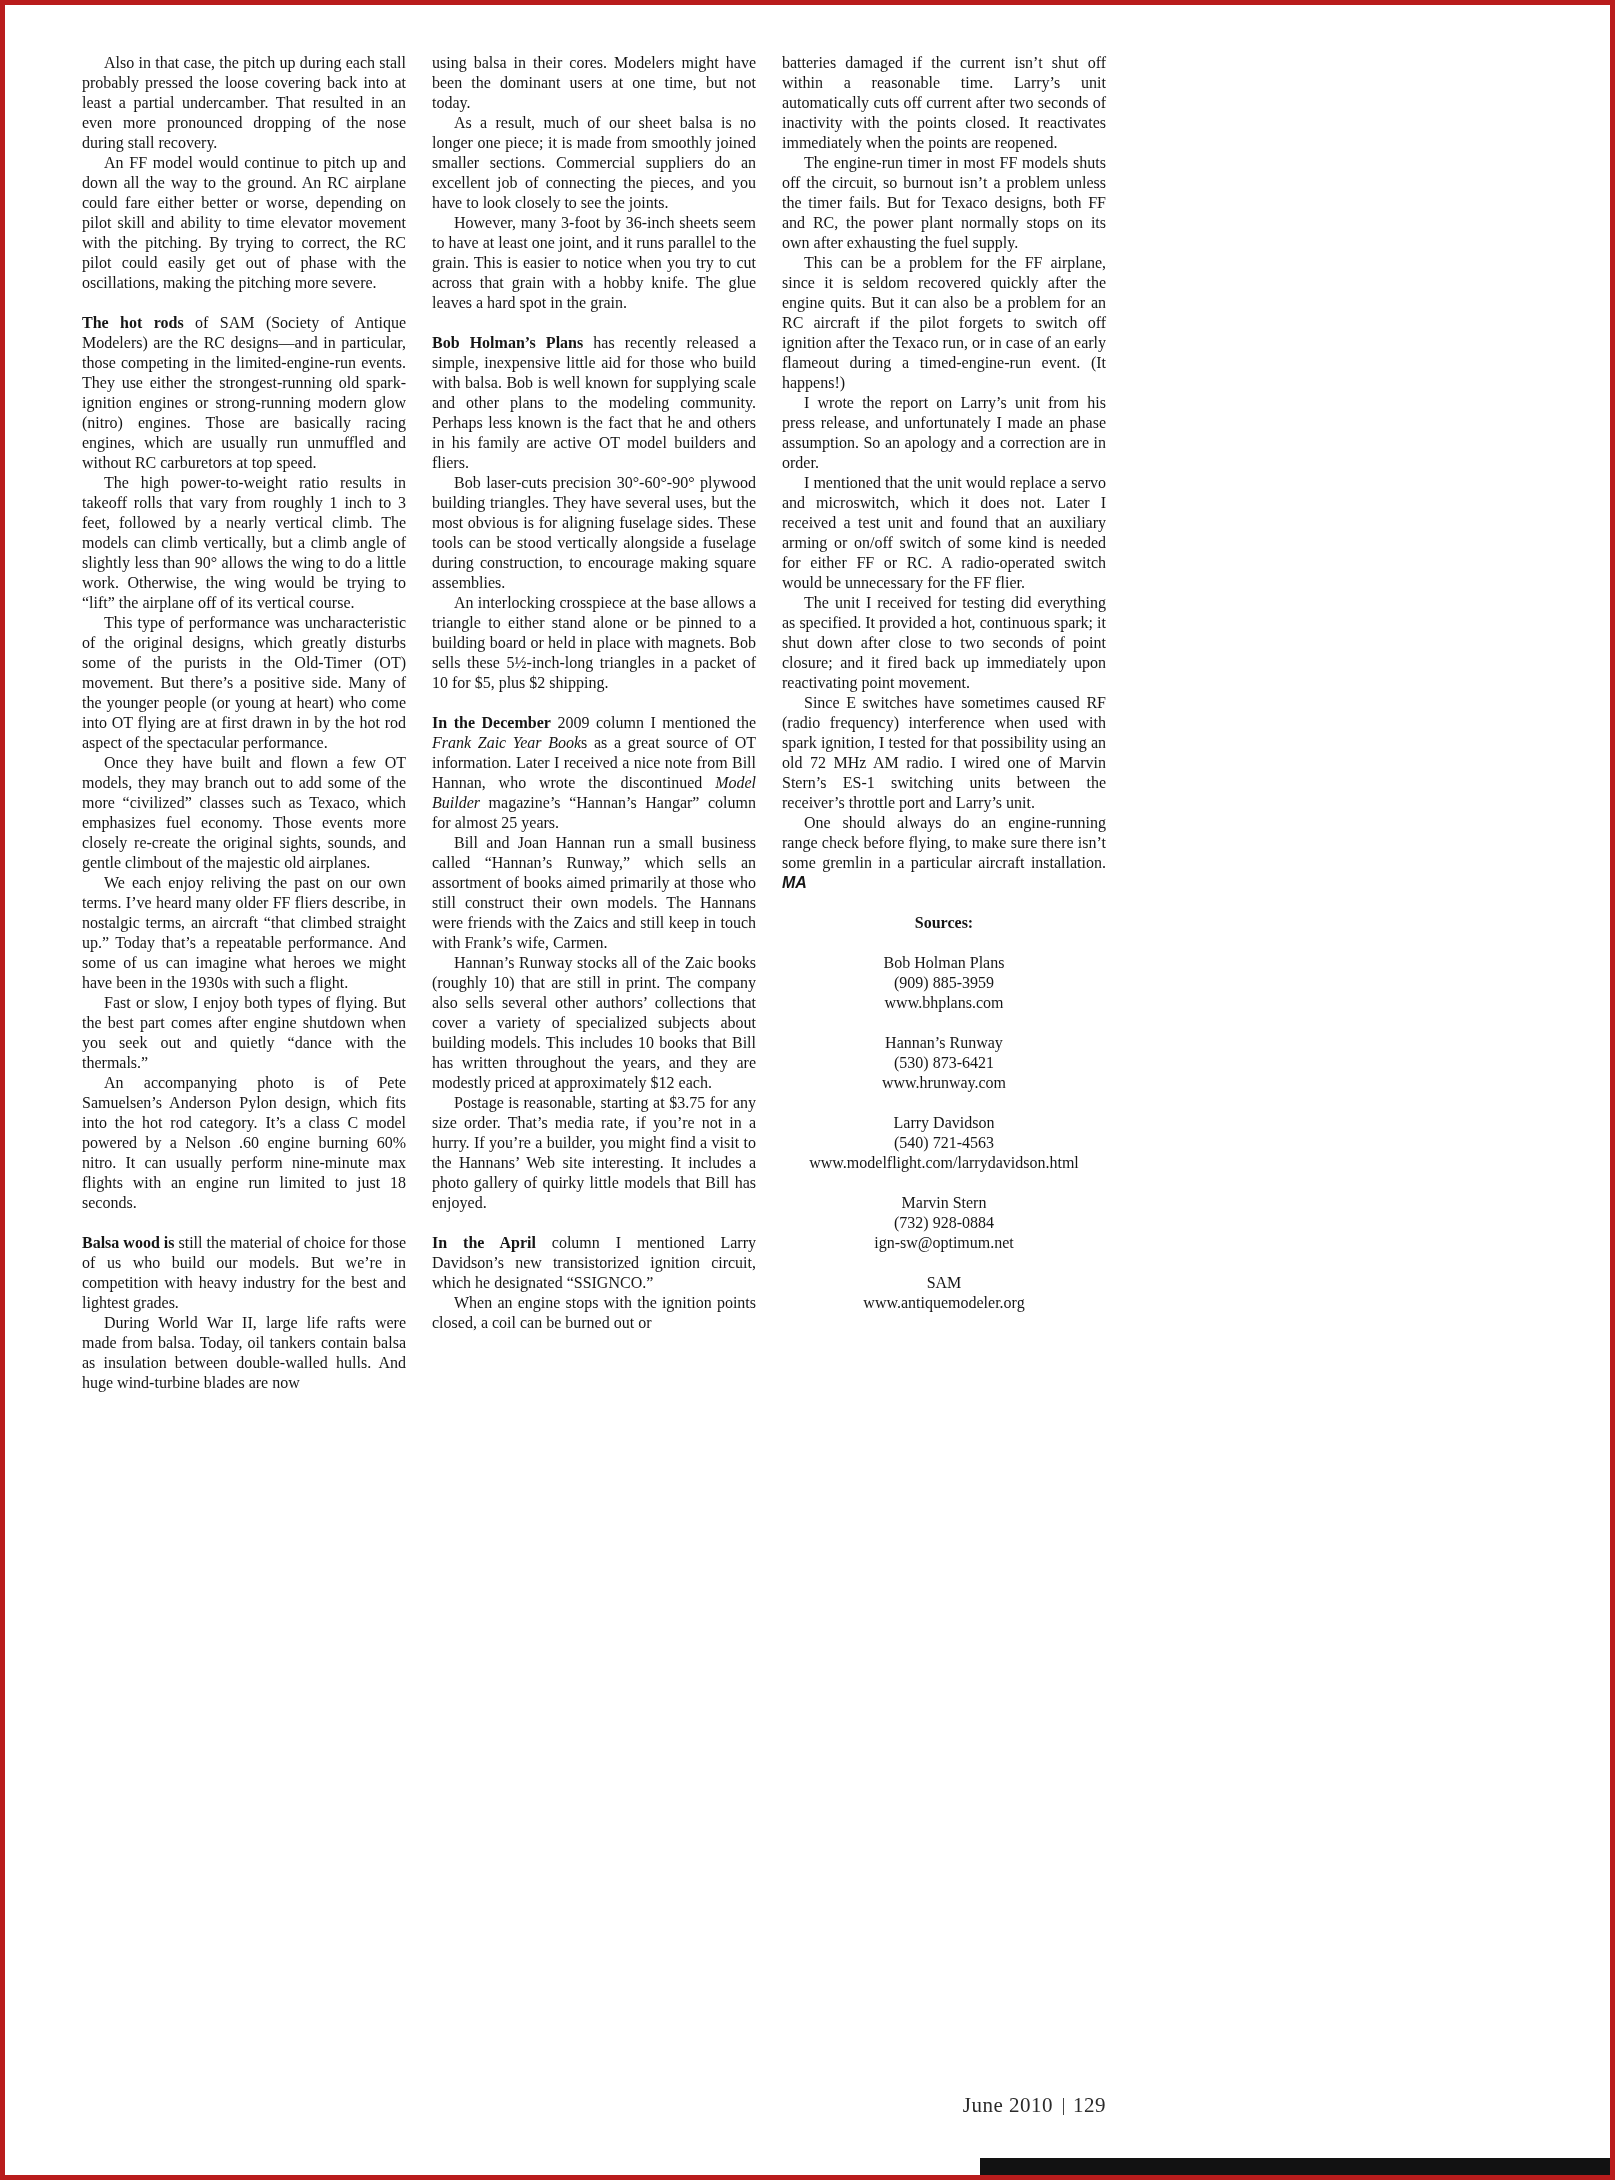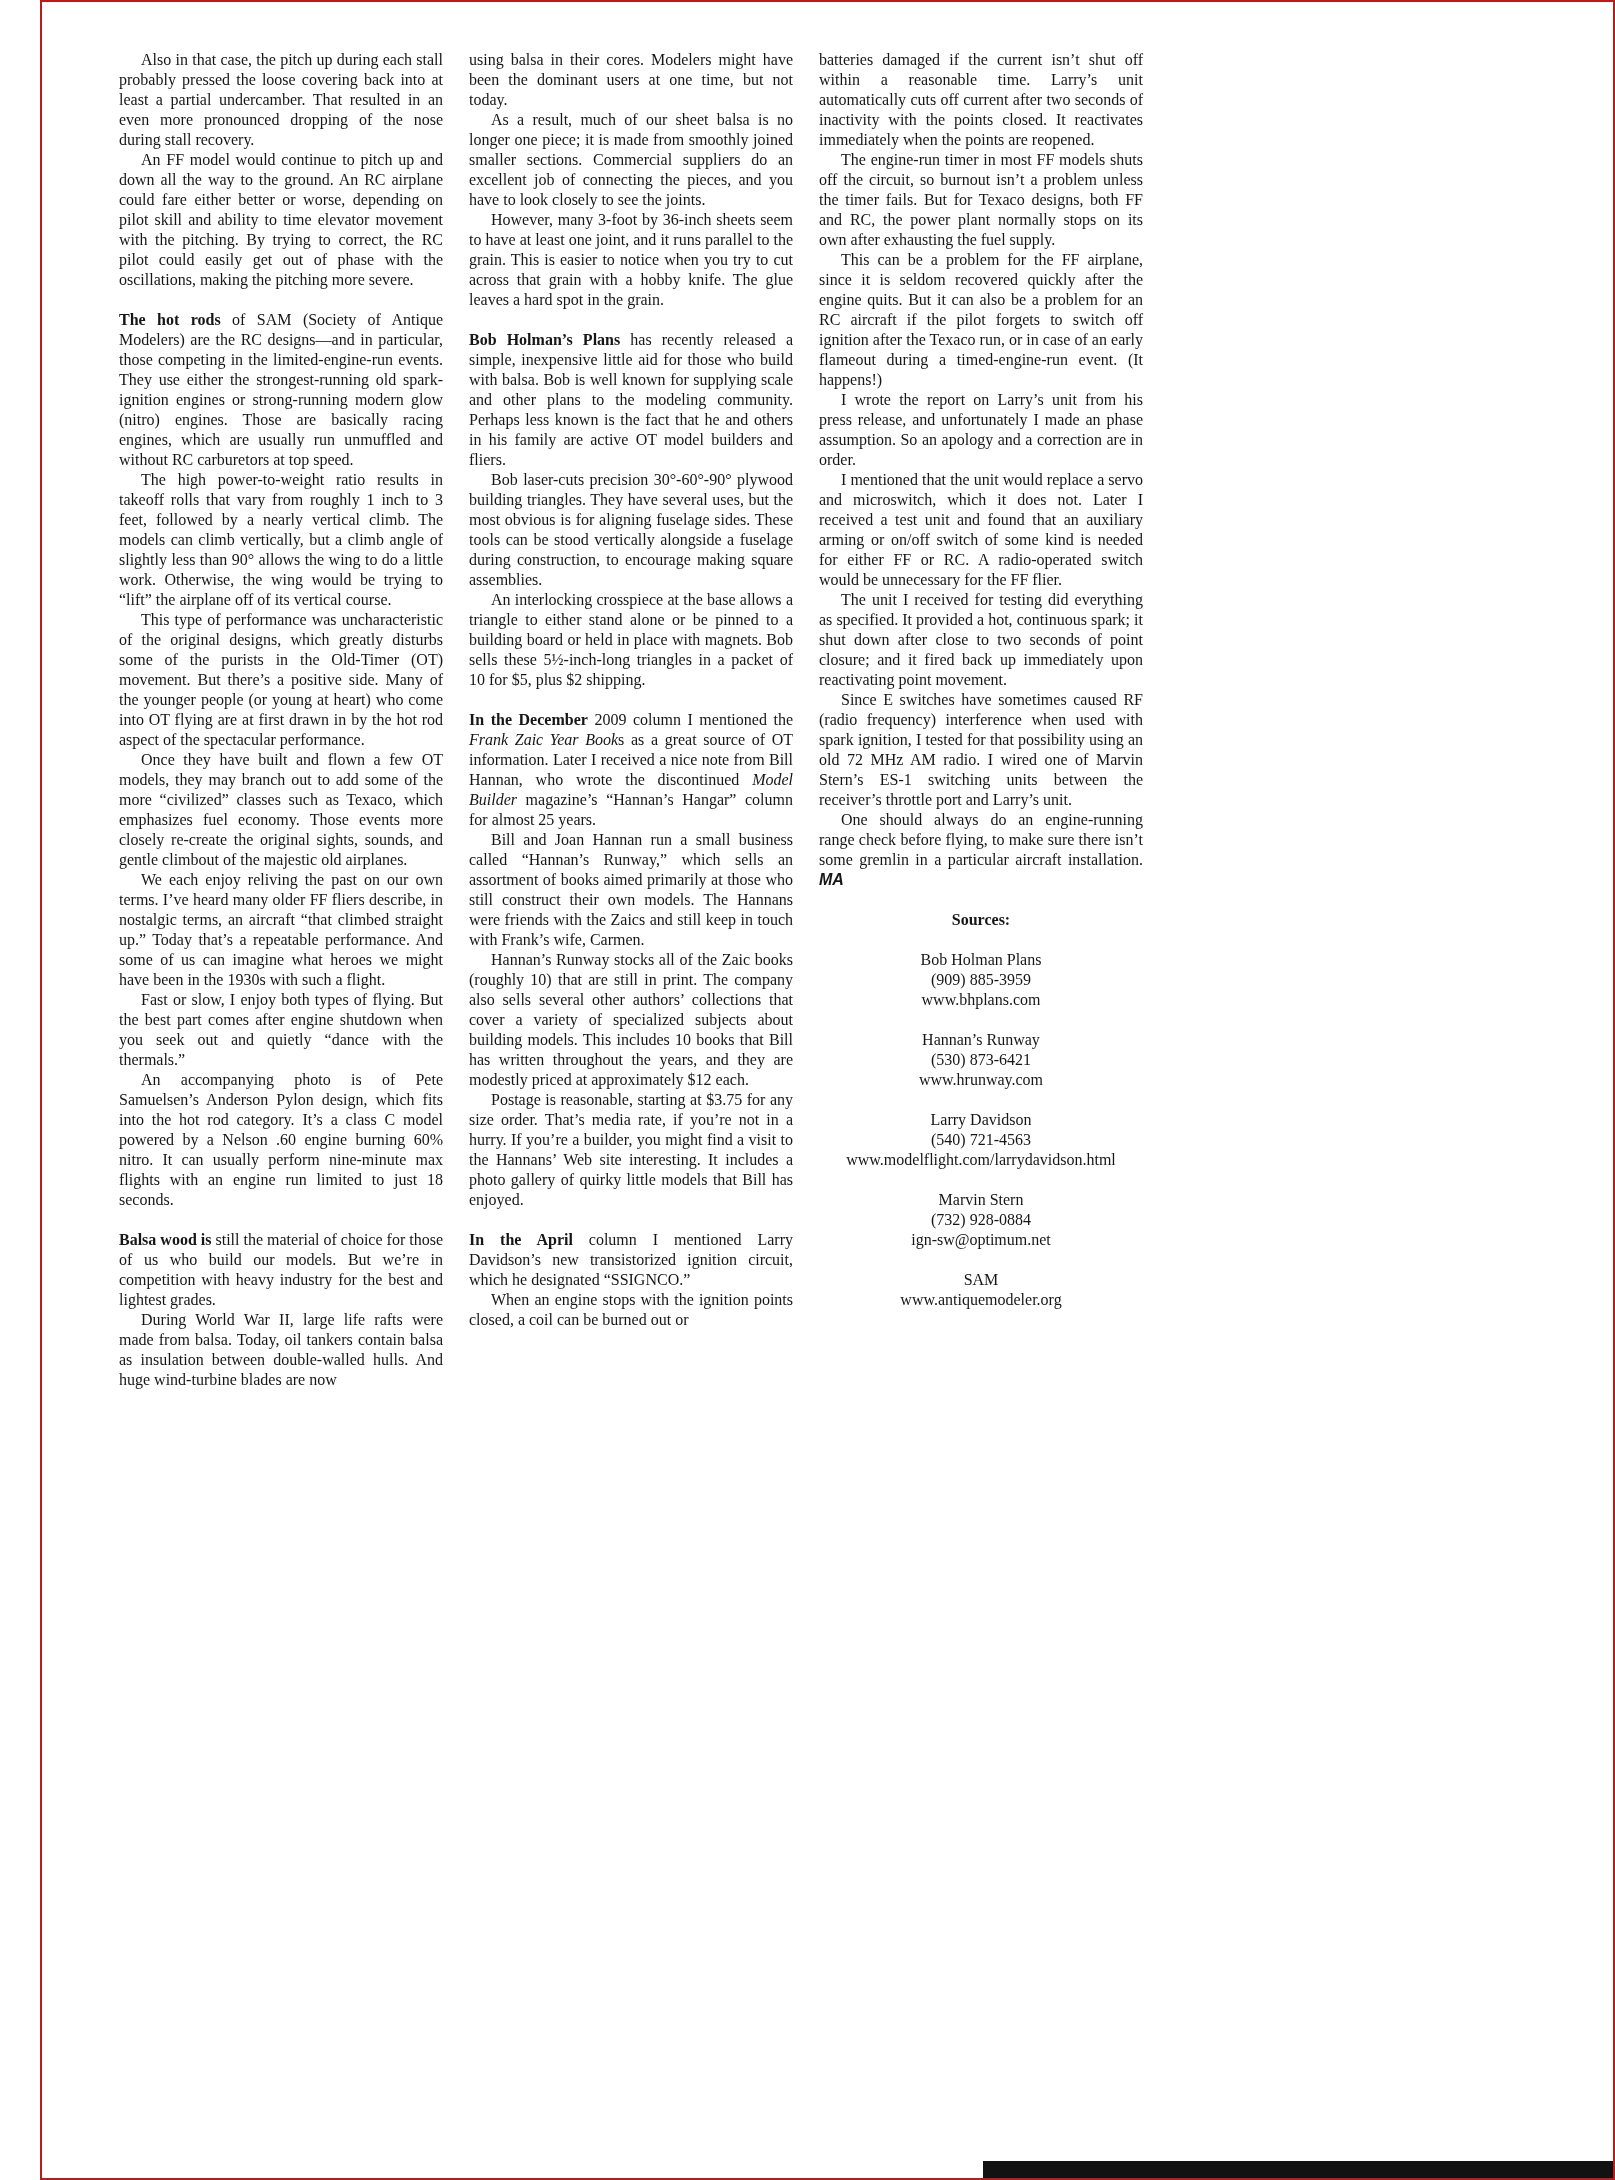--- a/index.html
+++ b/index.html
@@ -6,23 +6,22 @@
   html, body { background: #ffffff; }
   body {
     width: 1615px; height: 2180px;
     position: relative;
     font-family: "Liberation Serif", serif;
     color: #161616;
   }
   .page {
     position: absolute; inset: 0;
     background: #ffffff;
-    border: 2px solid #b91c1c;
+    border: 5px solid #b91c1c;
     overflow: hidden;
-    margin-left: 40px;
   }
   .content {
     position: absolute;
     left: 77px; top: 48px;
     width: 1024px;
     display: flex;
     gap: 26px;
   }
   .col {
     width: 324px;
@@ -108,16 +107,19 @@
           <p class="src-heading">Sources:</p>
           <p class="src-entry">Bob Holman Plans<br>(909) 885-3959<br>www.bhplans.com</p>
           <p class="src-entry">Hannan’s Runway<br>(530) 873-6421<br>www.hrunway.com</p>
           <p class="src-entry">Larry Davidson<br>(540) 721-4563<br>www.modelflight.com/larrydavidson.html</p>
           <p class="src-entry">Marvin Stern<br>(732) 928-0884<br>ign-sw@optimum.net</p>
           <p class="src-entry">SAM<br>www.antiquemodeler.org</p>
         </div>
     </div>
   </div>
 
+  <div class="footer">
+    <span>June 2010</span><span class="footer-sep"></span><span class="footer-page">129</span>
+  </div>
 
   <div class="bottom-bar"></div>
 
 </div>
 
 </body></html>

